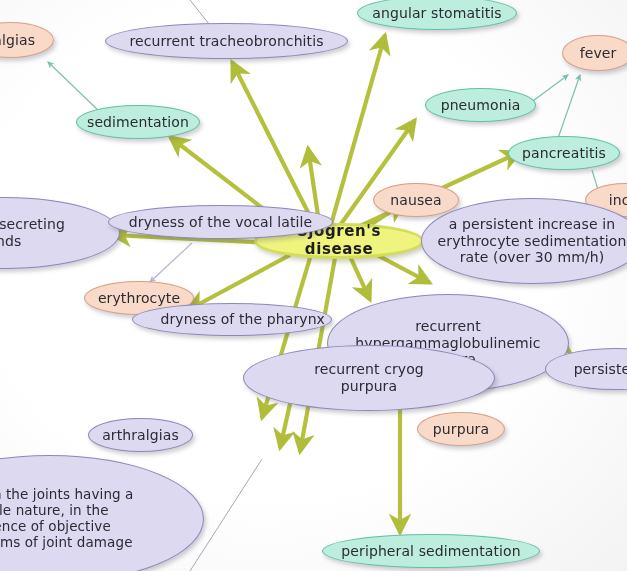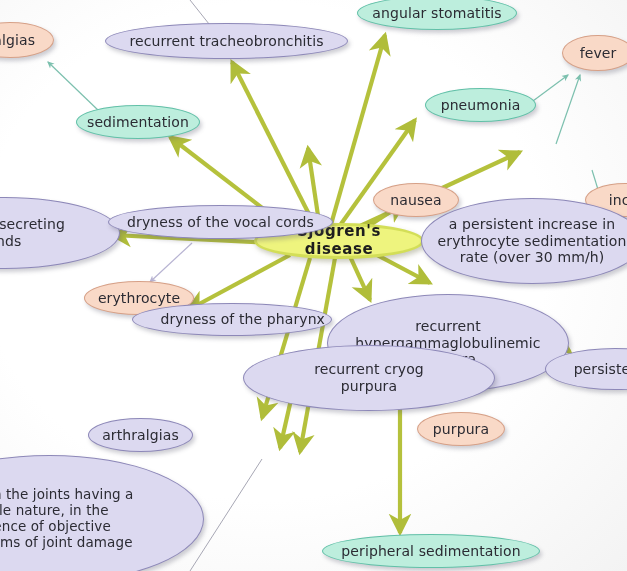--- a/index.html
+++ b/index.html
@@ -144,36 +144,39 @@
 
   <div class="node mint fs14" style="left:76px; top:105px; width:124px; height:34px;">
     <span>sedimentation</span>
   </div>
 
   <div class="node mint fs14" style="left:425px; top:88px; width:111px; height:34px;text-align:right;">
     <span>pneumonia</span>
   </div>
 
 
+  <div class="node mint fs14" style="left:508px; top:136px; width:112px; height:34px;">
+    <span>pancreatitis</span>
+  </div>
 
   <div class="node pink fs14" style="left:373px; top:183px; width:86px; height:34px;">
     <span>nausea</span>
   </div>
 
   <div class="node pink fs14" style="left:585px; top:183px; width:80px; height:34px;">
     <span style="padding-left:0; text-align:left;">incr</span>
   </div>
 
   <div class="node lav fs14" style="left:-110px; top:197px; width:230px; height:72px;">
     <span style="text-align:left; padding-left:14px;">of the secreting
 ial glands</span>
   </div>
 
   <div class="node lav fs14" style="left:108px; top:205px; width:225px; height:34px;">
-    <span>dryness of the vocal cords</span>
+    <span>dryness of the vocal latile</span>
   </div>
 
   <div class="node lav fs14" style="left:421px; top:198px; width:222px; height:86px;">
     <span>a persistent increase in
 erythrocyte sedimentation
 rate (over 30 mm/h)</span>
   </div>
 
   <div class="node pink fs14" style="left:84px; top:281px; width:110px; height:34px;">
     <span>erythrocyte</span>

